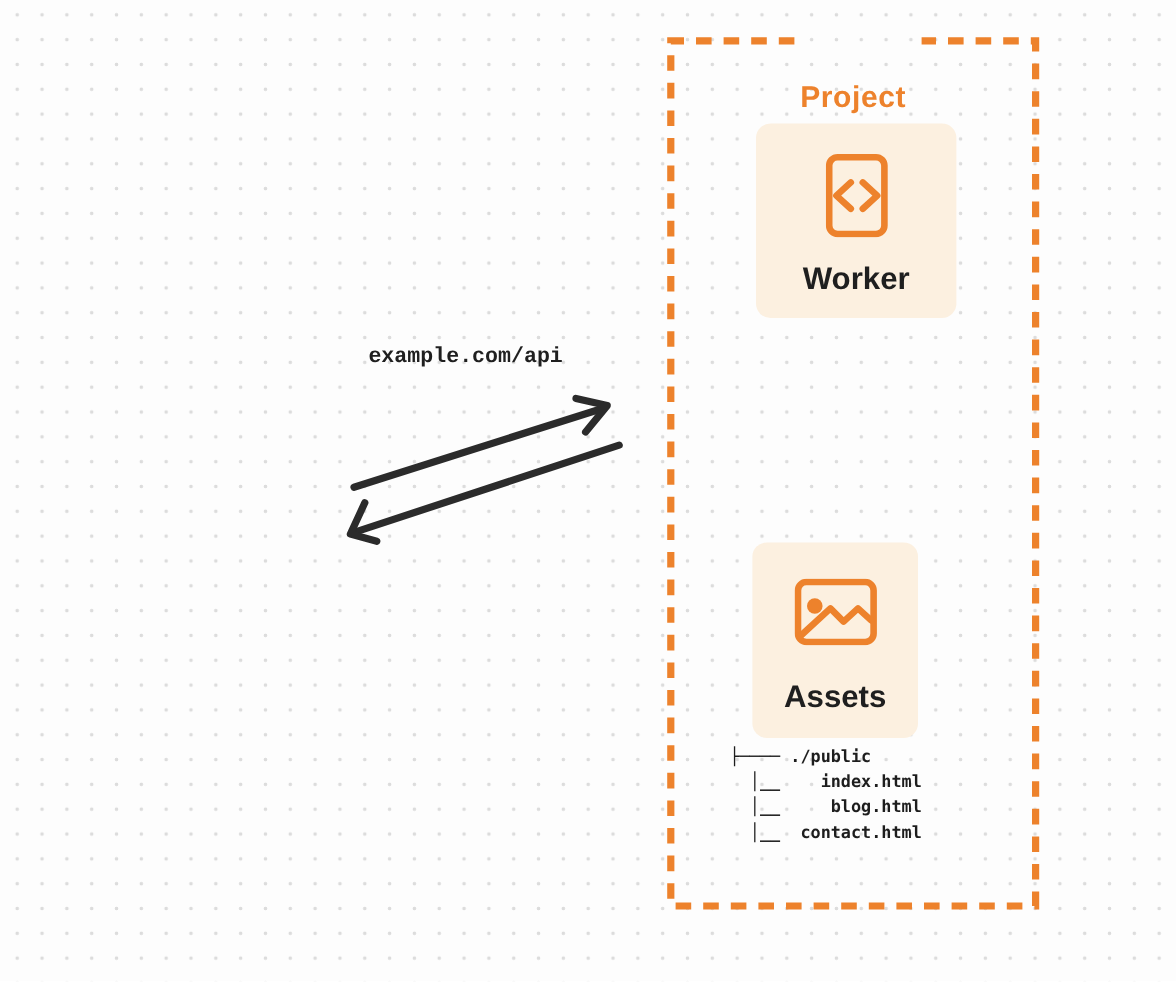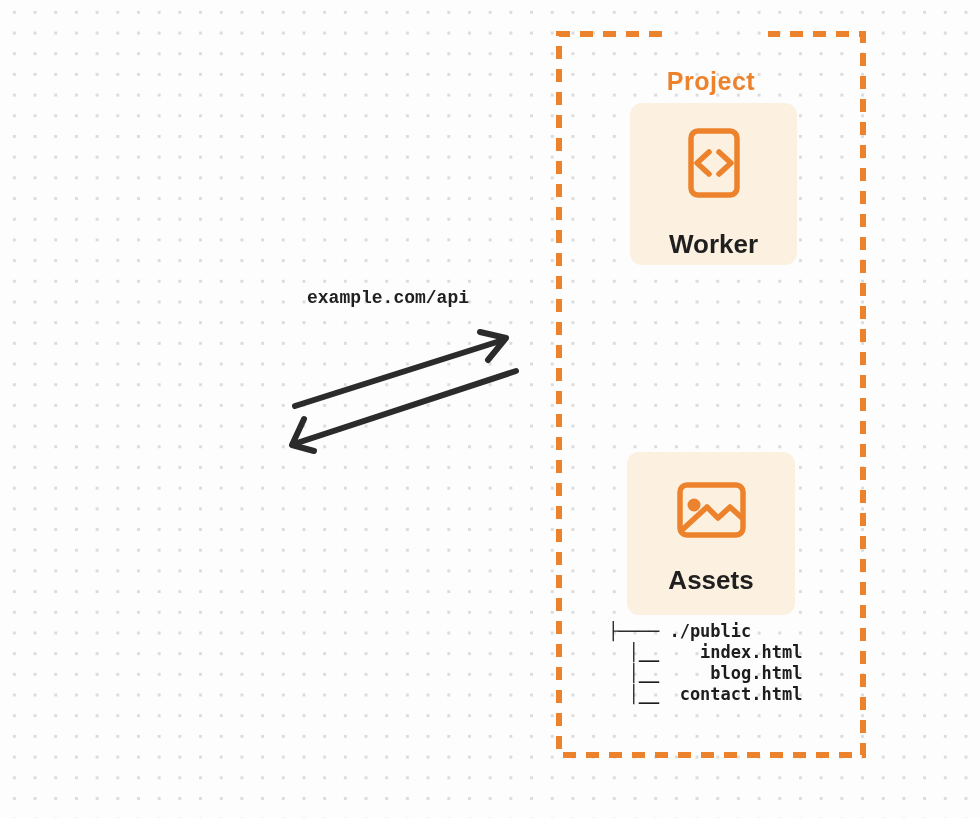--- a/index.html
+++ b/index.html
@@ -31,43 +31,43 @@
     letter-spacing:.5px;
     margin-top:47px;
   }
   .card{position:absolute;display:flex;flex-direction:column;align-items:center;}
   .worker-card{
     left:630px;top:103px;width:167px;height:162px;
     background:var(--cream);border-radius:12px;
     padding-top:25px;
   }
   .assets-card{
-    left:627px;top:452px;width:168px;height:163px;
+    left:627px;top:452px;width:138px;height:163px;
     background:var(--cream);border-radius:12px;
     padding-top:30px;
   }
   .card-label{
     font-size:26px;font-weight:700;color:var(--text-dark);
     line-height:28px;
   }
-  .worker-card .card-label{margin-top:32px;}
+  .worker-card .card-label{margin-top:20px;}
   .assets-card .card-label{margin-top:28px;}
   .client-card{
     left:82px;top:313px;width:166px;height:167px;
     background:var(--client-gray);border-radius:7px;
     justify-content:center;
   }
   .request-label{
     position:absolute;left:307px;top:288px;
     font-size:18px;font-weight:700;color:var(--text-dark);font-family:Liberation Mono, monospace;
   }
   .tree{
     position:absolute;left:608px;top:621px;
     font-family:"DejaVu Sans Mono",monospace;
-    font-size:17px;line-height:21px;font-weight:700;
+    font-size:14px;line-height:21px;font-weight:700;
     color:#1D1D1D;
     white-space:pre;
   }
   .icon-svg{display:block;}
 </style>
 </head>
 <body>
 
 <div class="canvas">
 

